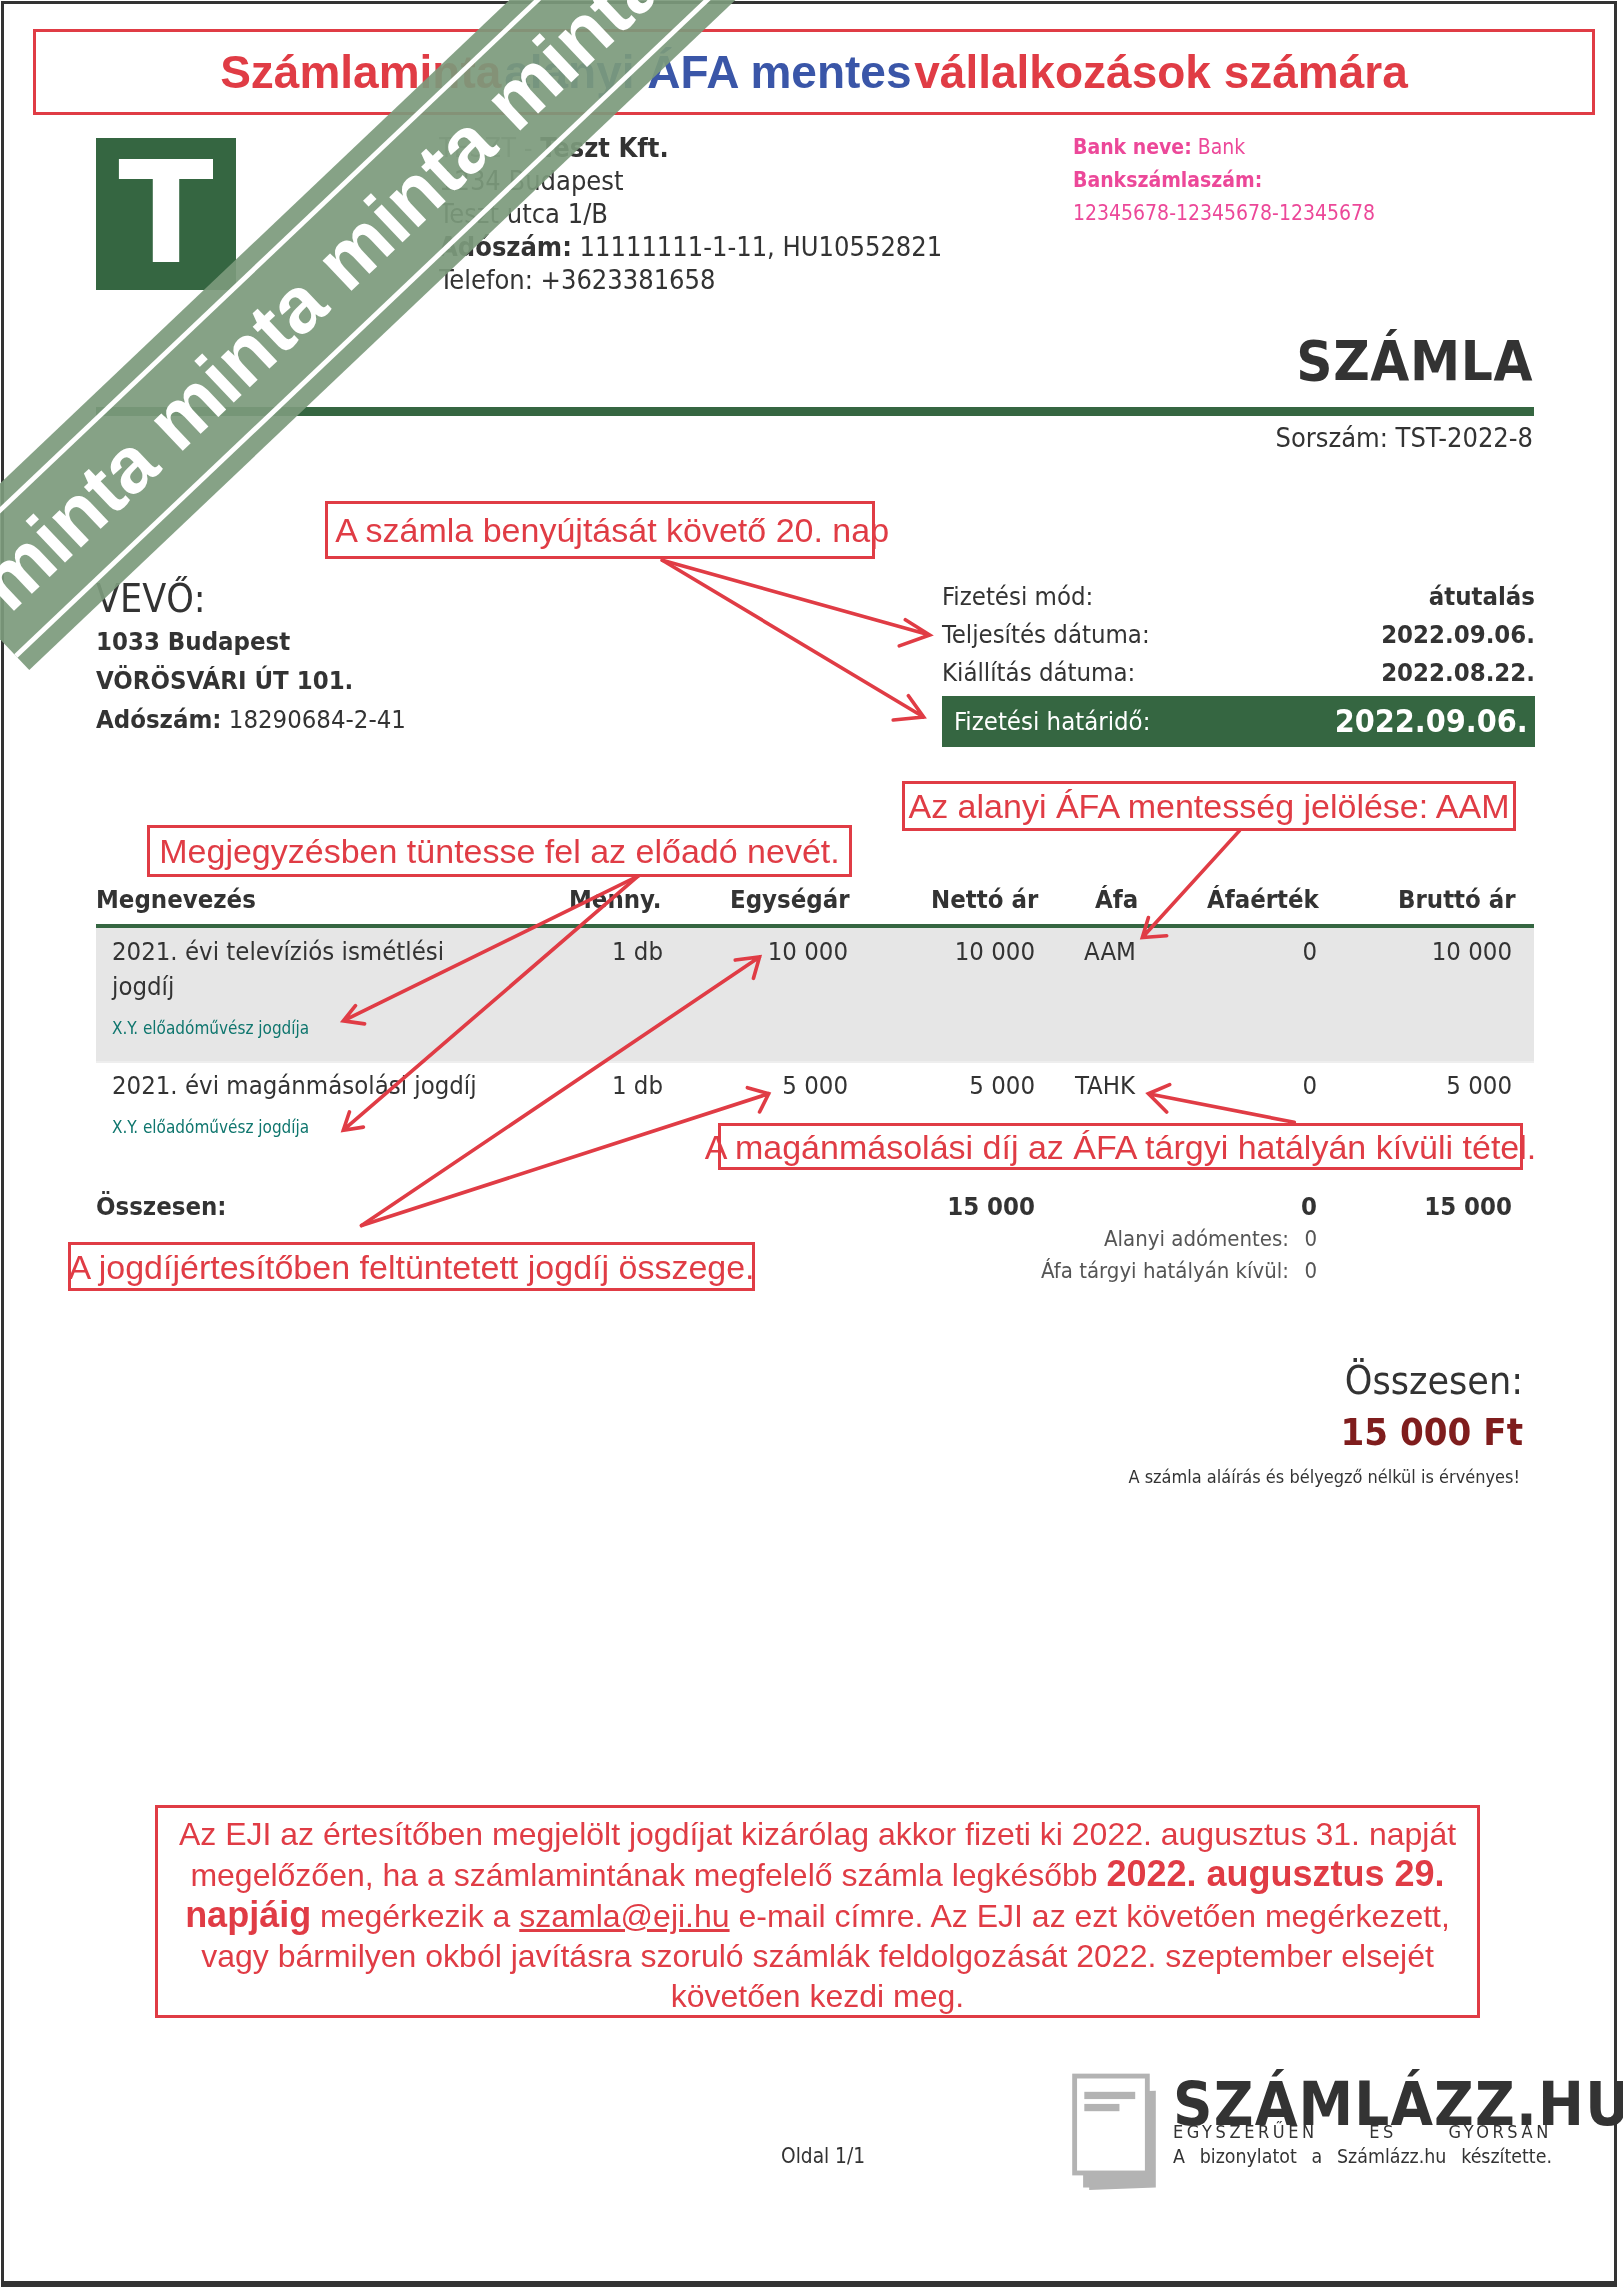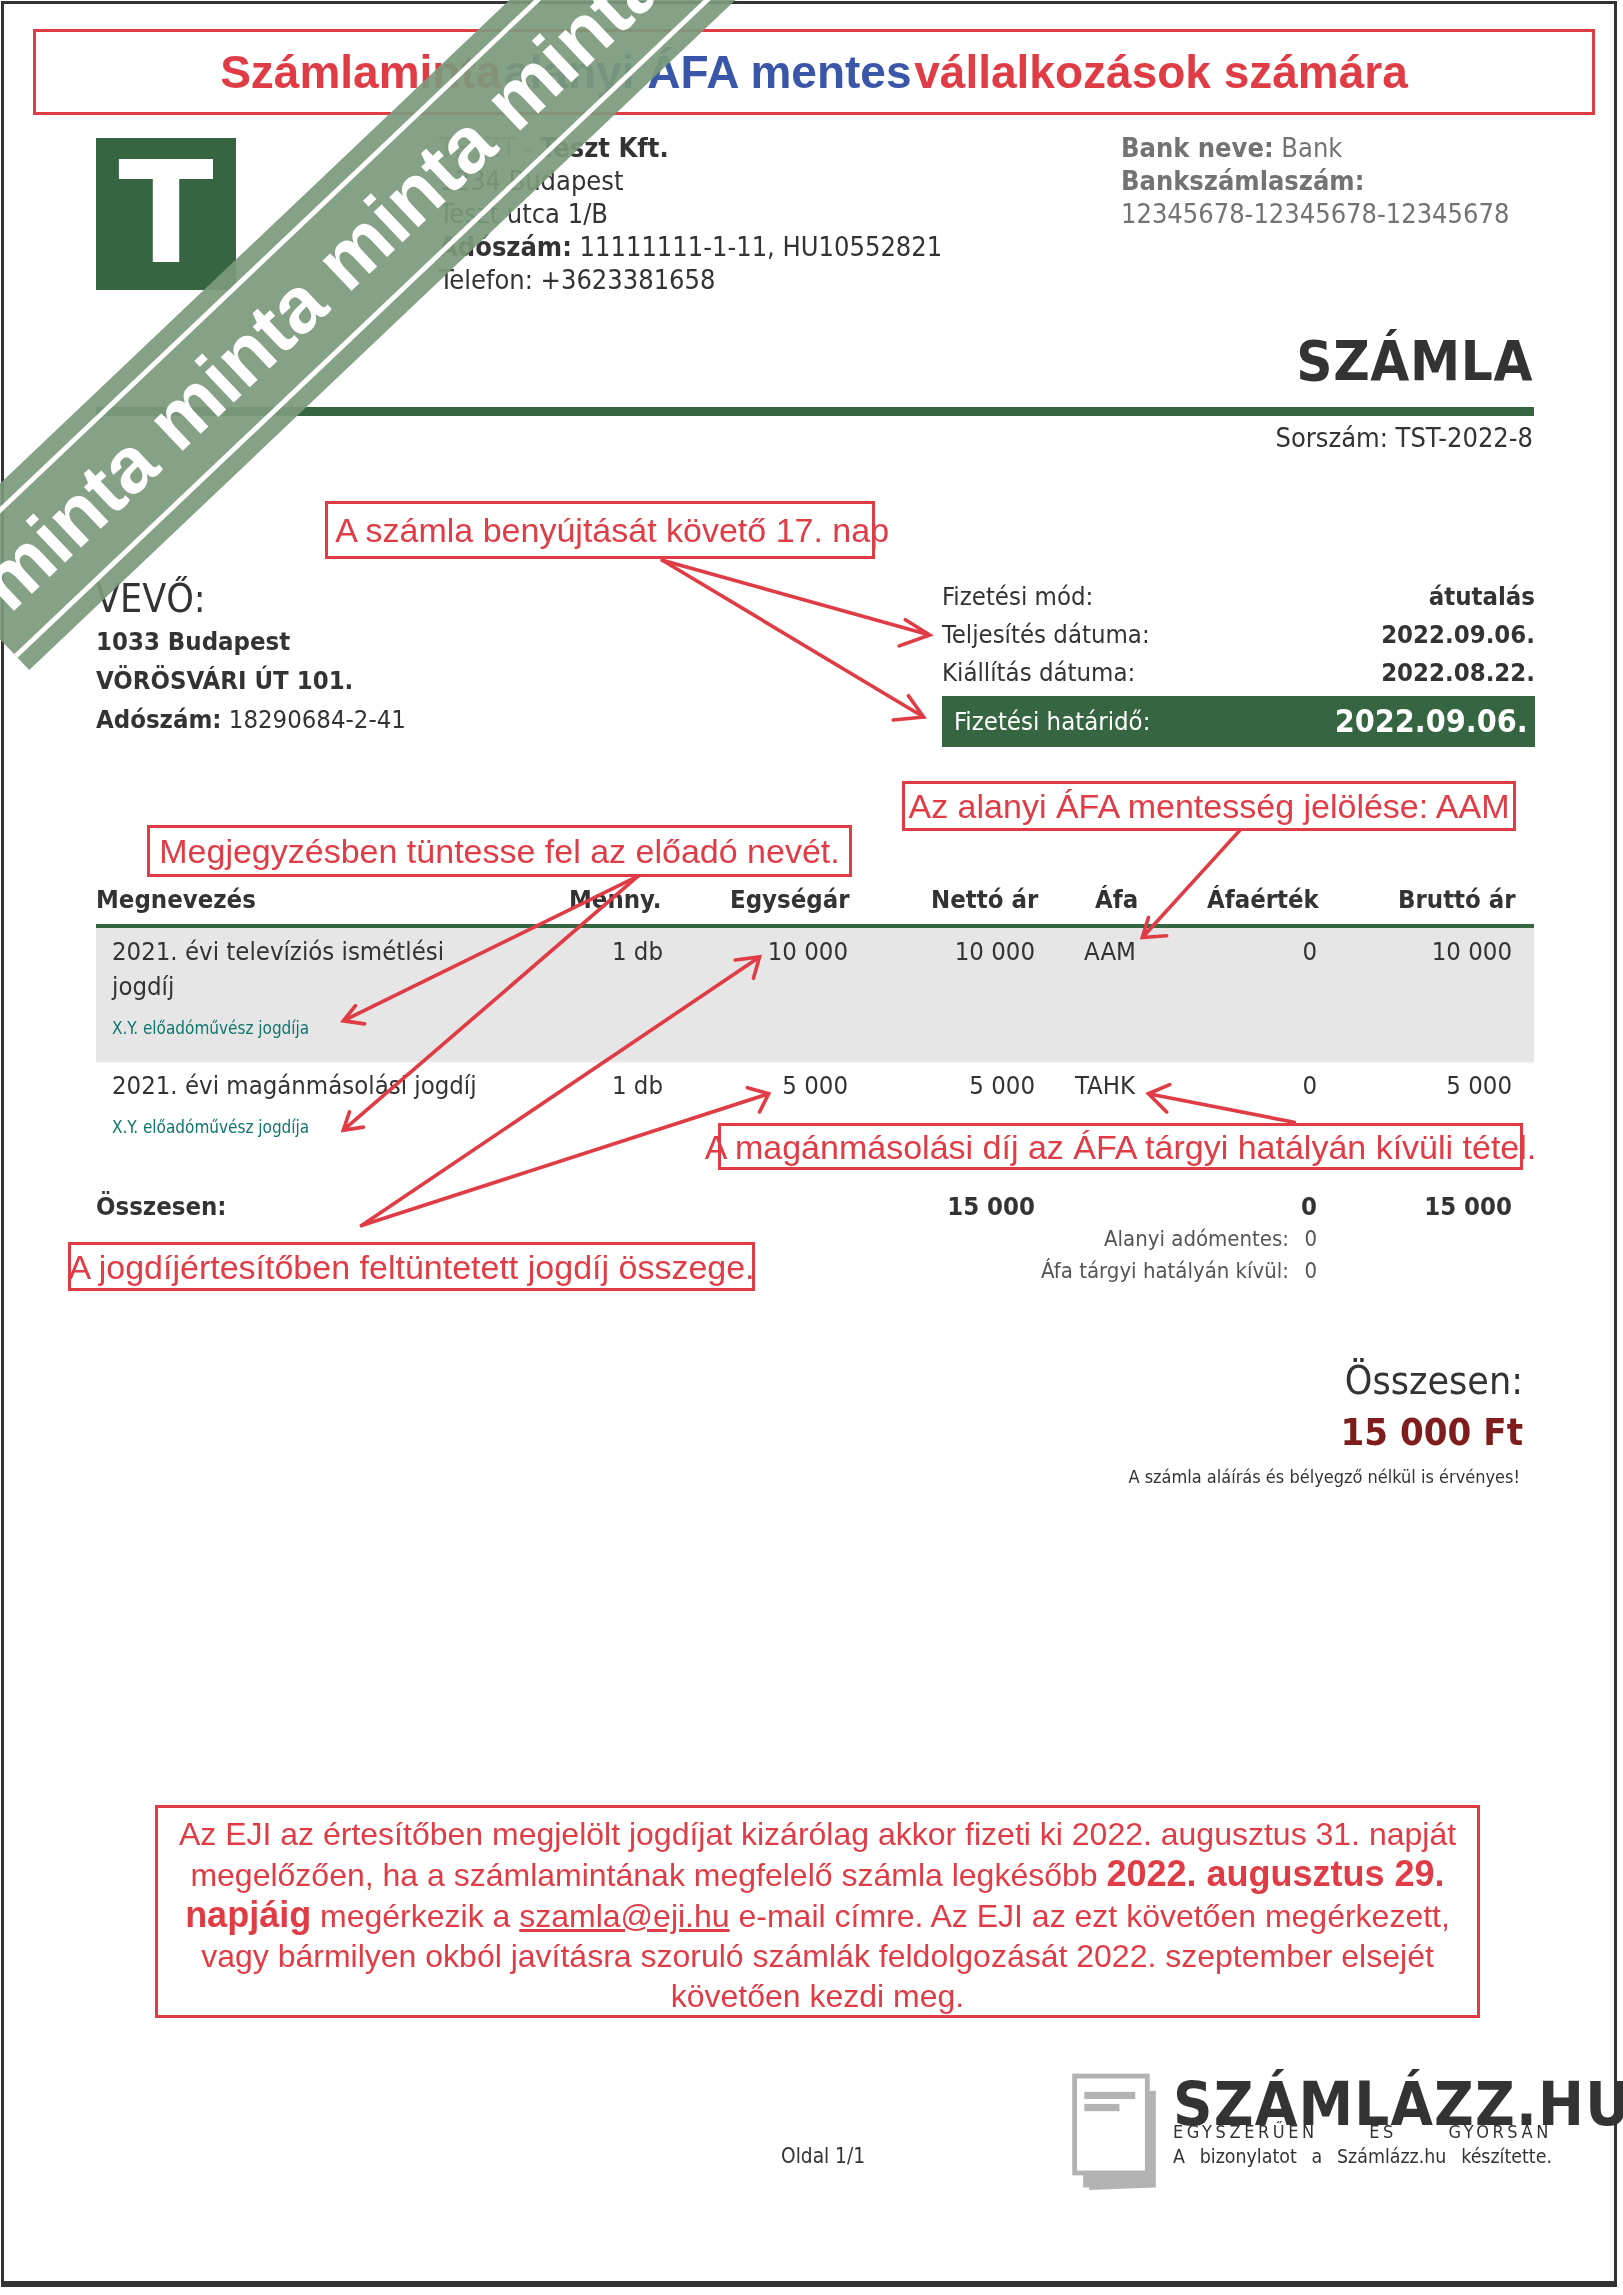--- a/index.html
+++ b/index.html
@@ -6,21 +6,21 @@
   body{width:1623px;height:2295px;position:relative;overflow:hidden;font-family:"DejaVu Sans Condensed","DejaVu Sans",sans-serif;color:#333;}
   .abs{position:absolute;}
   .page-frame{position:absolute;left:1.2px;top:1.2px;width:1616px;height:2286px;border:3px solid #333;border-bottom-width:6px;box-sizing:border-box;}
   .redbox{position:absolute;border:3px solid #e03c45;box-sizing:border-box;color:#e03c45;background:transparent;}
   .annot{font-family:"Liberation Sans",sans-serif;font-size:34px;line-height:1;white-space:nowrap;transform-origin:left center;}
   .title-banner{left:33px;top:29px;width:1562px;height:86px;display:flex;align-items:center;justify-content:center;}
   .title-banner span{font-family:"Liberation Sans",sans-serif;font-weight:bold;font-size:46px;letter-spacing:0px;}
   .logo{left:96px;top:138px;width:140px;height:152px;background:#356641;color:#fff;display:flex;align-items:center;justify-content:center;font-family:"DejaVu Sans",sans-serif;font-weight:bold;font-size:140px;line-height:1;}
   .seller{left:439px;top:131px;font-size:27px;line-height:33px;color:#333;}
   .seller b{font-weight:bold;}
-  .bank{left:1121px;top:131px;font-size:27px;line-height:33px;color:#737373;}
+  .bank{left:1073px;top:131px;font-size:21px;line-height:33px;color:#ec4899;}
   .doc-title{right:90px;top:328px;font-size:56px;font-weight:bold;color:#333;letter-spacing:0.6px;}
   .green-rule{left:96px;top:407px;width:1438px;height:8.5px;background:#356641;}
   .serial{right:90px;top:422px;font-size:27px;color:#333;}
   .buyer-h{left:96px;top:576px;font-size:39px;font-weight:300;color:#333;}
   .buyer{left:96px;top:622px;font-size:25.5px;line-height:39px;color:#333;}
   .buyer b{font-weight:bold;}
   .meta{left:942px;top:577px;width:593px;font-size:25.5px;color:#333;}
   .meta .row{display:flex;justify-content:space-between;height:38px;align-items:center;}
   .meta .row b{font-weight:bold;}
   .meta .due{background:#356641;color:#fff;height:51px;padding:0 7.3px 0 12px;margin-top:4.9px;display:flex;justify-content:space-between;align-items:center;}
@@ -154,21 +154,21 @@
 <svg class="abs" style="left:0;top:0" width="1623" height="2295" viewBox="0 0 2671 3777">
   <g transform="translate(-40,1010) rotate(-43.5)">
     <rect x="0" y="-128" width="1700" height="256" fill="#7c9a7c" opacity="0.92"></rect>
     <rect x="0" y="-100" width="1700" height="8" fill="#fff"></rect>
     <rect x="0" y="92" width="1700" height="8" fill="#fff"></rect>
     <text x="40" y="40" font-family="Liberation Sans, sans-serif" font-weight="bold" font-size="130" fill="#fff">minta minta minta minta minta</text>
   </g>
 </svg>
 
 <div class="redbox annot" style="left:325px;top:501px;width:550px;height:58px;display:flex;align-items:center;padding-left:7.3px;">
-    <span>A számla benyújtását követő 17. nap</span>
+    <span>A számla benyújtását követő 20. nap</span>
   </div>
 <div class="redbox annot" style="left:147px;top:825px;width:705px;height:52px;display:flex;align-items:center;justify-content:center;">
     <span>Megjegyzésben tüntesse fel az előadó nevét.</span>
   </div>
 <div class="redbox annot" style="left:902px;top:781px;width:614px;height:50px;display:flex;align-items:center;justify-content:center;">
     <span>Az alanyi ÁFA mentesség jelölése: AAM</span>
   </div>
 <div class="redbox annot" style="left:718px;top:1123px;width:805px;height:47px;display:flex;align-items:center;justify-content:center;">
     <span>A magánmásolási díj az ÁFA tárgyi hatályán kívüli tétel.</span>
   </div>

